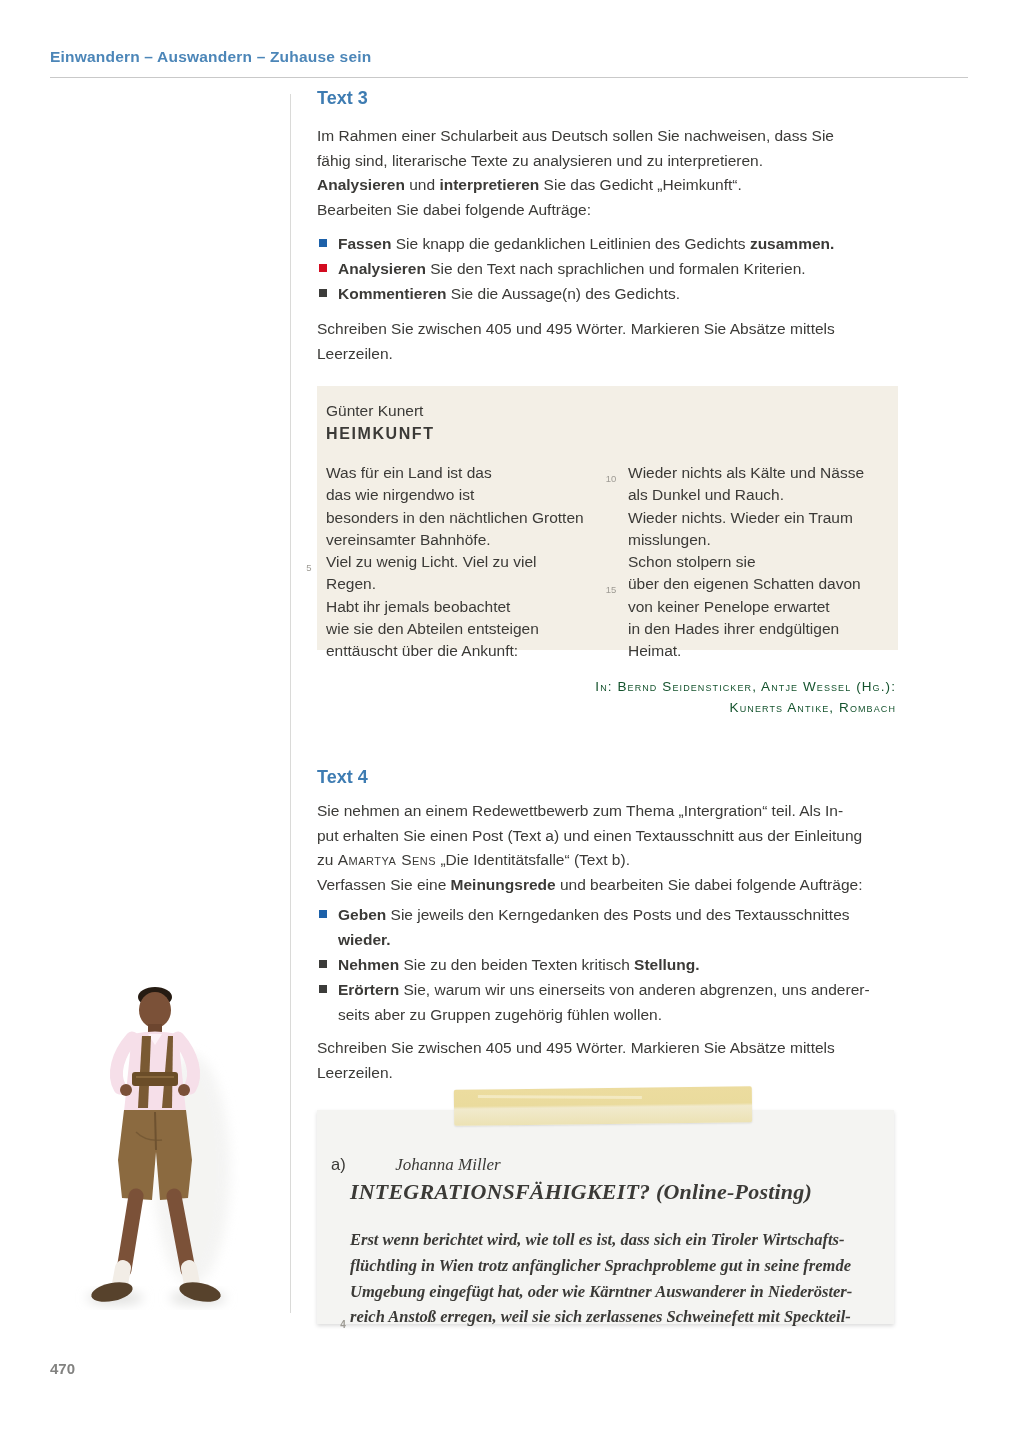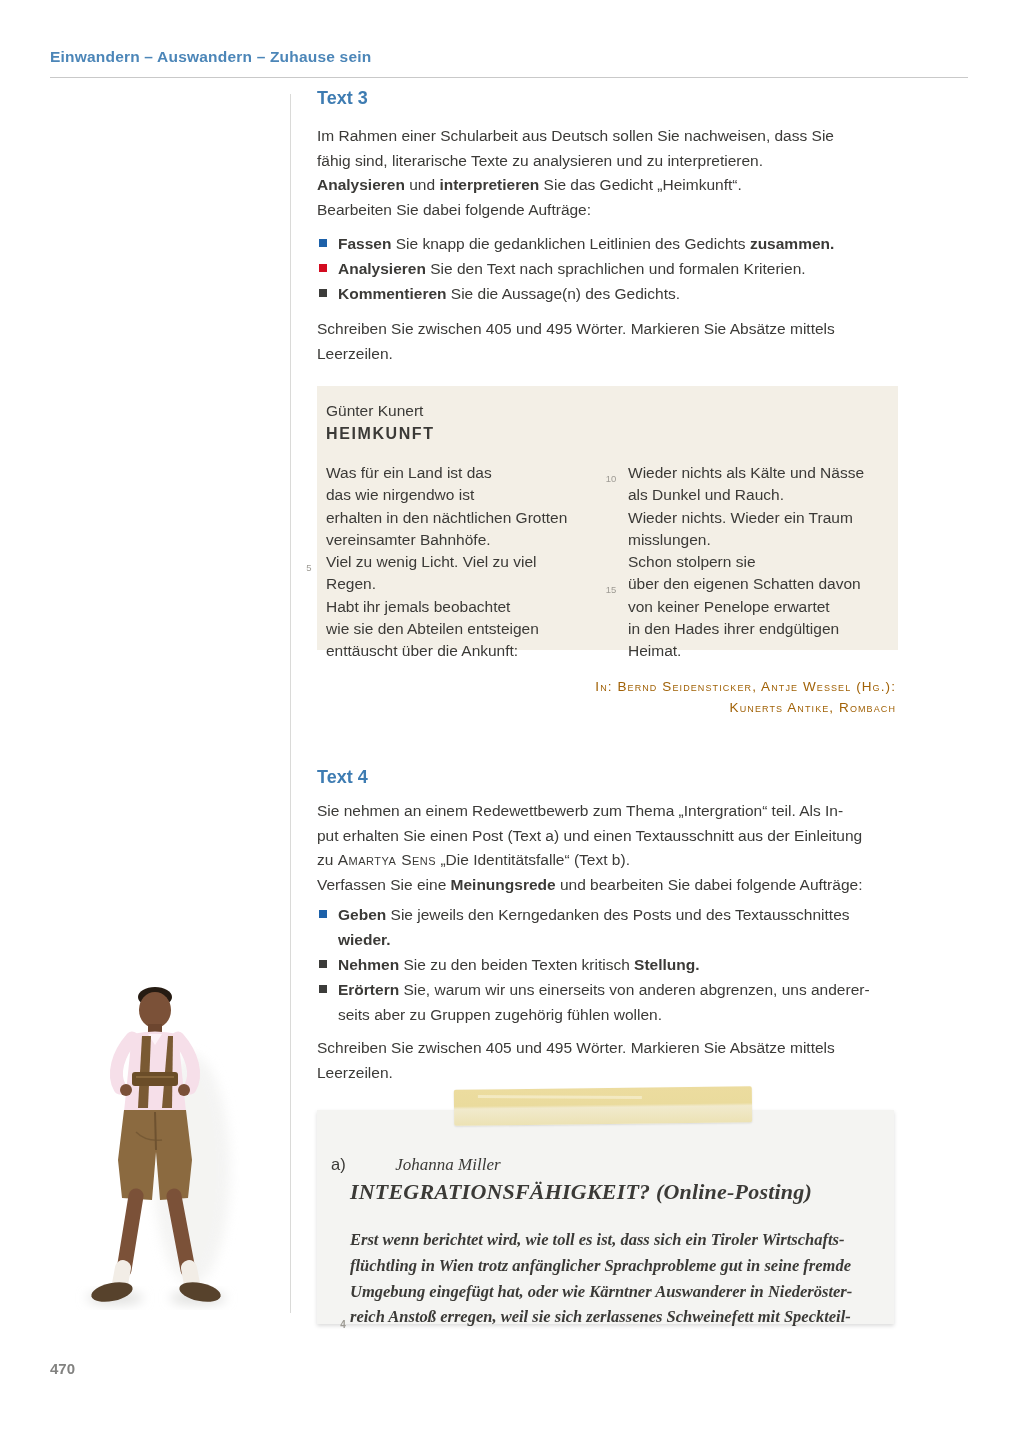--- a/index.html
+++ b/index.html
@@ -28,21 +28,21 @@
   
   .poem-box{position:absolute;left:317px;top:386px;width:581px;height:264px;background:#f3efe6;}
   .poem-author{margin:14px 0 0 9px;font-size:15.5px;line-height:22px;}
   .poem-title{margin:0 0 0 9px;font-size:16px;line-height:24px;font-weight:bold;letter-spacing:1.6px;}
   .poem-cols{display:flex;margin:16px 0 0 9px;}
   .pcol-left{width:302px;}
   .pline{position:relative;font-size:15.5px;line-height:22.3px;white-space:nowrap;}
   .lno{position:absolute;left:-26px;top:6px;width:18px;font-size:9.5px;color:#9e9b94;
        font-style:normal;font-family:"Liberation Sans",sans-serif;text-align:center;}
   .poem-source{margin-top:13px;padding-right:2px;text-align:right;font-size:13.5px;line-height:21px;
-       color:#a16207;font-variant:small-caps;letter-spacing:1.1px;white-space:nowrap;}
+       color:#14532d;font-variant:small-caps;letter-spacing:1.1px;white-space:nowrap;}
 
   
   .tape{position:absolute;left:454px;top:1088px;width:298px;height:36px;z-index:3;
         transform:rotate(-.7deg);border-radius:2px;
         background:linear-gradient(180deg,#ecdc9f 0%,#eadb9d 46%,#f1eacd 54%,#ece2b4 100%);
         box-shadow:0 1px 2px rgba(0,0,0,.10);}
   .tape::after{content:"";position:absolute;left:8%;top:20%;width:55%;height:3px;background:#f7f0d2;opacity:.7;transform:rotate(1deg);}
   .posting-box{position:absolute;left:317px;top:1110px;width:577px;height:214px;background:#f4f4f2;
         box-shadow:0 2px 4px rgba(0,0,0,.14);z-index:2;}
   .posting-head{margin:42px 0 0 14px;font-size:16.5px;line-height:24px;white-space:nowrap;}
@@ -96,21 +96,21 @@
     <div class="line">Leerzeilen.</div>
   </div>
 
   <div class="poem-box">
     <div class="poem-author">Günter Kunert</div>
     <div class="poem-title">HEIMKUNFT</div>
     <div class="poem-cols">
       <div class="pcol-left">
         <div class="pline"><span class="lno"></span><span>Was für ein Land ist das</span></div>
         <div class="pline"><span class="lno"></span><span>das wie nirgendwo ist</span></div>
-        <div class="pline"><span class="lno"></span><span>erhalten in den nächtlichen Grotten</span></div>
+        <div class="pline"><span class="lno"></span><span>besonders in den nächtlichen Grotten</span></div>
         <div class="pline"><span class="lno"></span><span>vereinsamter Bahnhöfe.</span></div>
         <div class="pline"><span class="lno">5</span><span>Viel zu wenig Licht. Viel zu viel</span></div>
         <div class="pline"><span class="lno"></span><span>Regen.</span></div>
         <div class="pline"><span class="lno"></span><span>Habt ihr jemals beobachtet</span></div>
         <div class="pline"><span class="lno"></span><span>wie sie den Abteilen entsteigen</span></div>
         <div class="pline"><span class="lno"></span><span>enttäuscht über die Ankunft:</span></div>
       </div>
       <div class="pcol-right">
         <div class="pline"><span class="lno">10</span><span>Wieder nichts als Kälte und Nässe</span></div>
         <div class="pline"><span class="lno"></span><span>als Dunkel und Rauch.</span></div>

